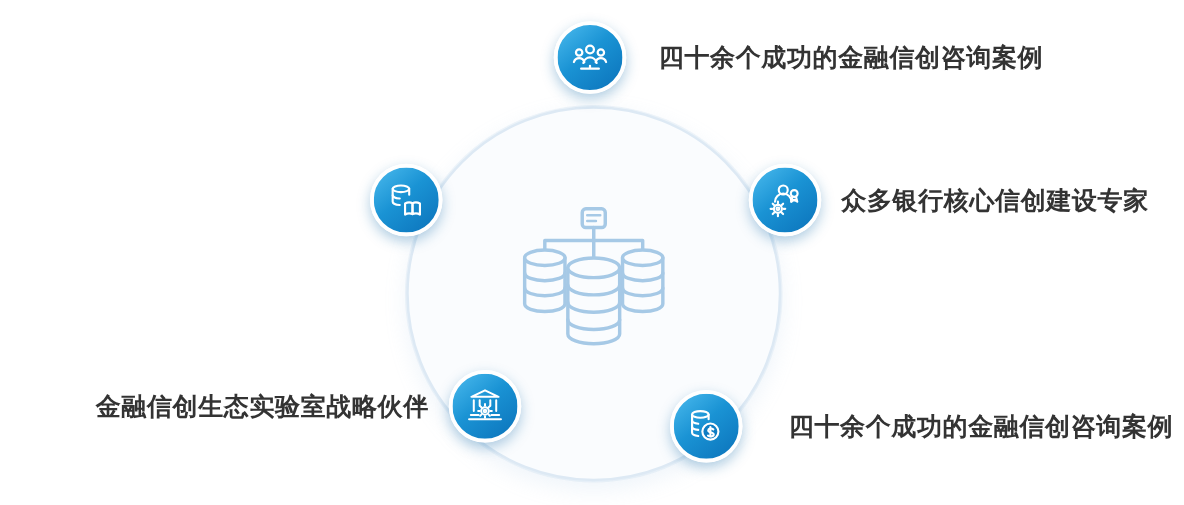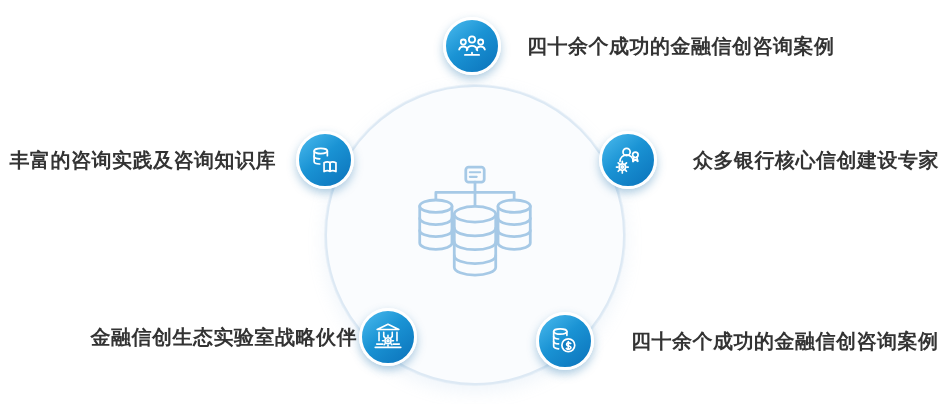--- a/index.html
+++ b/index.html
@@ -41,23 +41,23 @@
     display: flex; align-items: center; justify-content: center;
   }
   .label {
     font-size: 20px;
     font-weight: 700;
     color: #333333;
     white-space: nowrap;
     letter-spacing: .5px;
   }
   .item-top          { left: 443px;  top: 17px;  gap: 26px; }
-  .item-right        { left: 599px;  top: 131px; gap: 36px; }
+  .item-right        { left: 599px;  top: 131px; gap: 16px; }
   .item-left         { right: 593px; top: 131px; gap: 20px; }
-  .item-bottom-left  { right: 530px; top: 308px; gap: 2px; }
+  .item-bottom-left  { right: 530px; top: 296px; gap: 16px; }
   .item-bottom-right { left: 536px;  top: 312px; gap: 37px; }
 </style>
 </head>
 <body>
 
 <div class="canvas">
 
   <div class="center-circle">
     <svg viewBox="0 0 132 132" width="152" height="152" fill="none" stroke="#a6c9e6" stroke-width="2.4" stroke-linecap="round" stroke-linejoin="round">
 
@@ -108,21 +108,20 @@
         <path d="M24.3 15l-1.1 4.4 2.6-1.6 2.6 1.6-1.1-4.4"></path>
         <circle cx="12" cy="25.5" r="3.4"></circle>
         <circle cx="12" cy="25.5" r="1.2"></circle>
         <path d="M12 20.8v-1.5M12 30.2v1.5M7.3 25.5H5.8M16.7 25.5h1.5M8.7 22.2l-1.1-1.1M15.3 28.8l1.1 1.1M8.7 28.8l-1.1 1.1M15.3 22.2l1.1-1.1"></path>
       </svg>
     </div>
     <div class="label">众多银行核心信创建设专家</div>
   </div>
 
   <div class="item item-left">
-    <div class="label">丰富的咨询实践及咨询知识库</div>
     <div class="badge">
       <svg viewBox="0 0 36 36" width="34" height="34" fill="none" stroke="#ffffff" stroke-width="1.8" stroke-linecap="round" stroke-linejoin="round">
         <ellipse cx="13.5" cy="8.5" rx="7" ry="2.8"></ellipse>
         <path d="M6.5 8.5v5.5c0 1.4 2.6 2.6 6 2.75"></path>
         <path d="M20.5 8.5v5"></path>
         <path d="M6.5 14v5.5c0 1.4 2.6 2.6 6 2.75"></path>
         <path d="M17 21q3.2-1.8 6.3-.3v9.3q-3.1-1.5-6.3.3z"></path>
         <path d="M29.6 21q-3.2-1.8-6.3-.3v9.3q3.1-1.5 6.3.3z"></path>
       </svg>
     </div>

